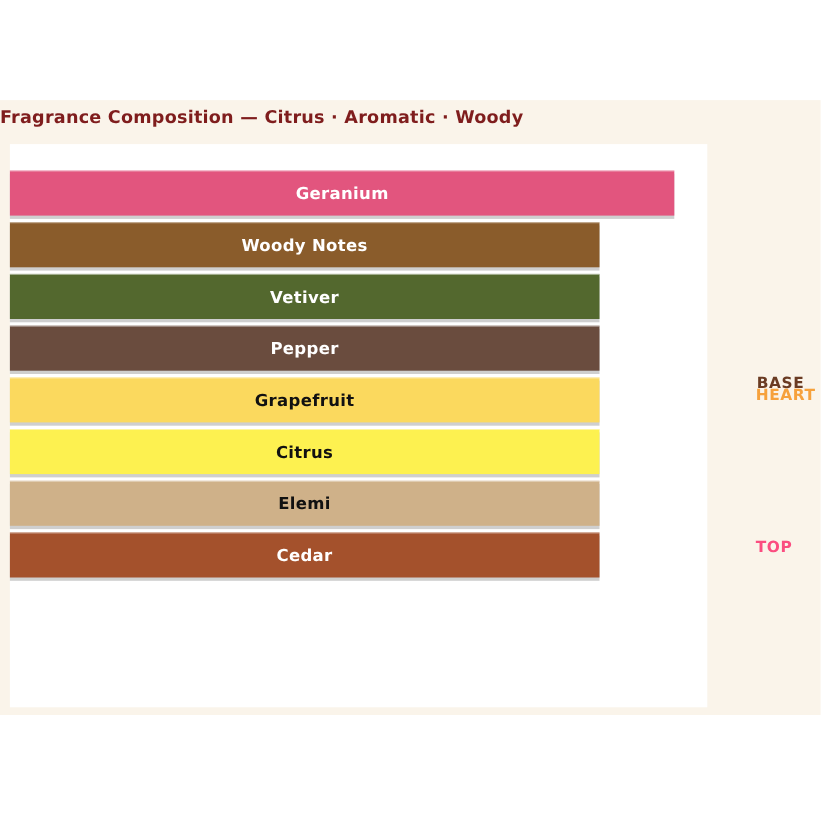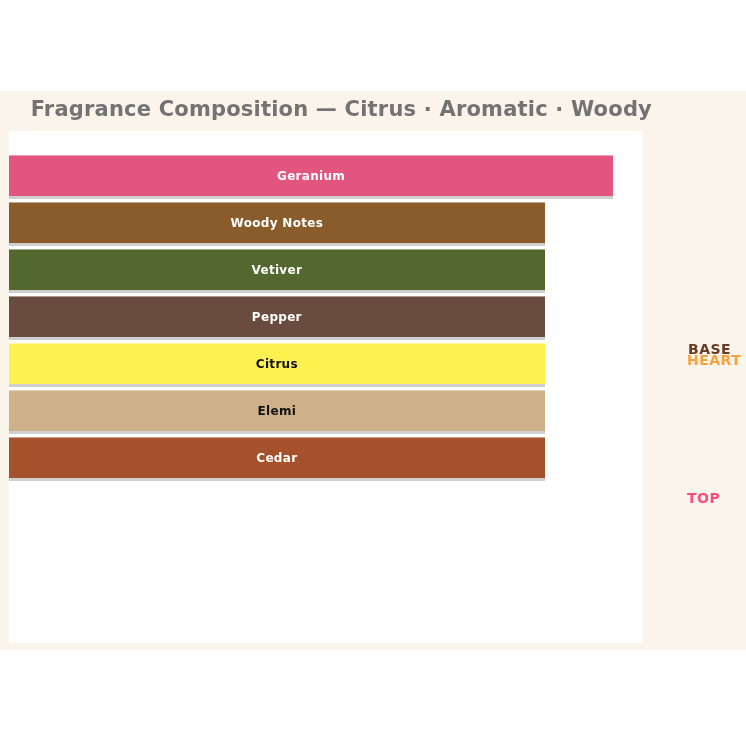--- a/index.html
+++ b/index.html
@@ -7,38 +7,38 @@
     width:746px;height:746px;background:#ffffff;
     font-family:"DejaVu Sans","Liberation Sans",sans-serif;
     position:relative;overflow:hidden;
   }
   .figure{
     position:absolute;left:0;top:91px;width:746px;height:559px;
     background:#faf4ea;
   }
   .chart-title{
     position:absolute;left:0;top:6px;width:652px;
-    text-align:right;font-size:21px;font-weight:bold;color:#737373;
+    text-align:left;font-size:16px;font-weight:bold;color:#7f1d1d;
     letter-spacing:.2px;
   }
   .axes{
     position:absolute;left:9px;top:40px;width:634px;height:512px;
     background:#ffffff;
   }
   .bars{
     position:absolute;left:0;top:24px;width:100%;
   }
   .bar{
     height:40px;margin-bottom:6px;
     box-shadow:0 3px 0 #cfcfcf;
     display:flex;align-items:center;justify-content:center;
     border-top:1px solid rgba(255,255,255,.45);
   }
   .bar-label{
-    font-size:12px;font-weight:bold;letter-spacing:.3px;
+    font-size:15px;font-weight:bold;letter-spacing:.3px;
     white-space:nowrap;
   }
   .phase-label{
     position:absolute;font-size:14px;font-weight:bold;line-height:12px;
     letter-spacing:.5px;white-space:nowrap;
   }
   .phase-base{left:688px;top:252px;}
   .phase-heart{left:687px;top:263px;}
   .phase-top{left:687px;top:401px;}
 </style>
@@ -56,20 +56,23 @@
   </div>
         <div class="bar" style="width: 84.5%; background: rgb(138, 92, 43);">
     <span class="bar-label" style="color: rgb(255, 255, 255);">Woody Notes</span>
   </div>
         <div class="bar" style="width: 84.5%; background: rgb(83, 104, 46);">
     <span class="bar-label" style="color: #ffffff;">Vetiver</span>
   </div>
         <div class="bar" style="width: 84.5%; background: rgb(106, 76, 62);">
     <span class="bar-label" style="color: rgb(255, 255, 255);">Pepper</span>
   </div>
+        <div class="bar" style="width: 84.5%; background: rgb(251, 217, 94);">
+    <span class="bar-label" style="color: rgb(17, 17, 17);">Grapefruit</span>
+  </div>
         <div class="bar" style="width: 84.5%; background: rgb(253, 241, 80);">
     <span class="bar-label" style="color: rgb(17, 17, 17);">Citrus</span>
   </div>
         <div class="bar" style="width: 84.5%; background: rgb(207, 177, 137);">
     <span class="bar-label" style="color: rgb(17, 17, 17);">Elemi</span>
   </div>
         <div class="bar" style="width: 84.5%; background: rgb(164, 81, 44);">
     <span class="bar-label" style="color: rgb(255, 255, 255);">Cedar</span>
   </div>
       </div>

